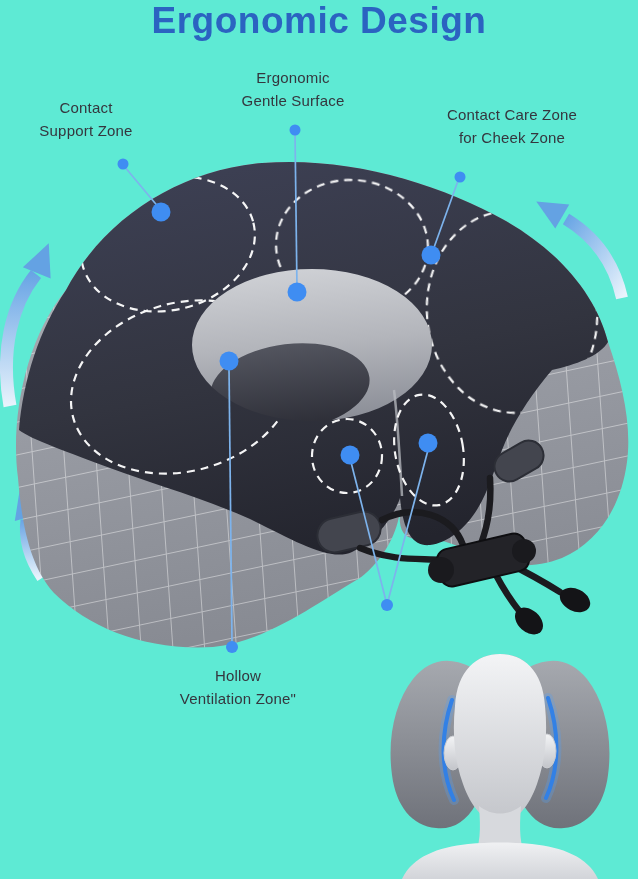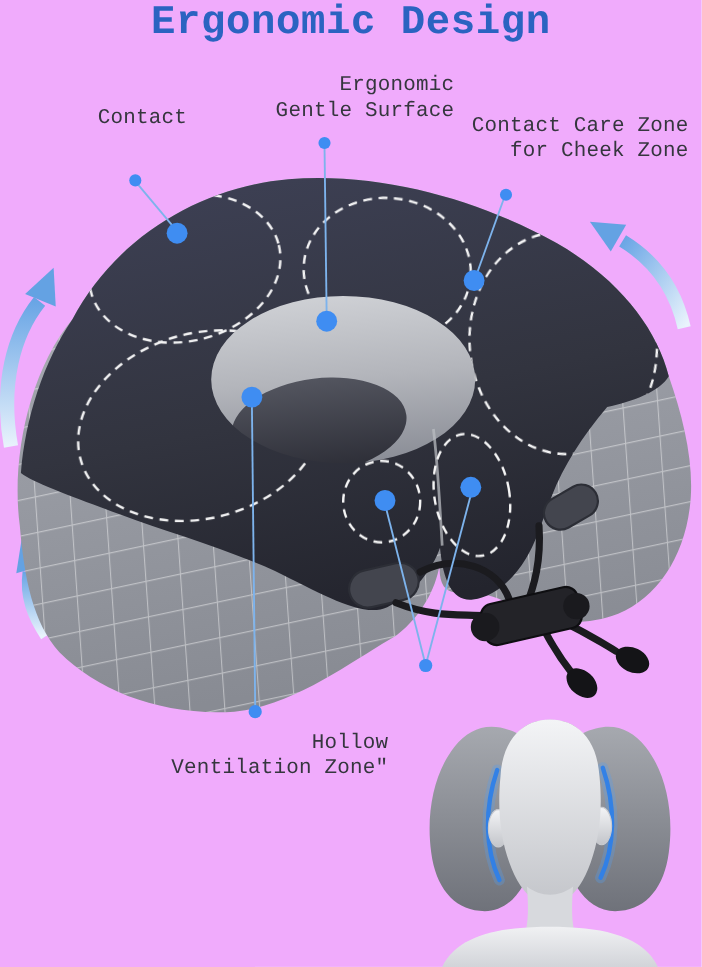--- a/index.html
+++ b/index.html
@@ -1,26 +1,26 @@
 <!DOCTYPE html>
 <html><head>
 <meta charset="utf-8">
 <style>
   html,body{margin:0;padding:0;background:#ffffff;}
   .stage{
-    position:relative;width:638px;height:879px;background:#f0abfc;overflow:hidden;
-    font-family:Liberation Mono, monospace;
+    position:relative;width:638px;height:879px;background:#5eead4;overflow:hidden;
+    font-family:Liberation Sans, sans-serif;
   }
   .page-title{
     position:absolute;top:0;left:0;width:638px;text-align:center;margin:0;
     font-size:37px;font-weight:800;letter-spacing:0.5px;color:#2b63c1;
   }
   .illustration{position:absolute;left:0;top:0;}
   .callout-label{
-    position:absolute;text-align:right;color:#35363e;font-size:19px;
+    position:absolute;text-align:center;color:#35363e;font-size:15px;
     line-height:23px;font-weight:500;letter-spacing:0.2px;
   }
   .label-forehead{left:2px;top:96px;width:168px;}
   .label-contact{left:173px;top:66px;width:240px;}
   .label-cheek{left:398px;top:103px;width:228px;}
   .label-jaw{left:281px;top:617px;width:220px;}
   .label-hollow{left:123px;top:664px;width:230px;}
 </style>
 </head>
 <body>
@@ -156,20 +156,21 @@
       <circle cx="387" cy="605" r="6"></circle>
       <circle cx="229" cy="361" r="9.5"></circle>
       <circle cx="232" cy="647" r="6"></circle>
     </g>
   </svg>
 
   <h1 class="page-title">Ergonomic Design</h1>
 
   <div class="callout-label label-forehead">
     <div>Contact</div>
+    <div>Support Zone</div>
   </div>
   <div class="callout-label label-contact">
     <div>Ergonomic</div>
     <div>Gentle Surface</div>
   </div>
   <div class="callout-label label-cheek">
     <div>Contact Care Zone</div>
     <div>for Cheek Zone</div>
   </div>
   <div class="callout-label label-hollow">

